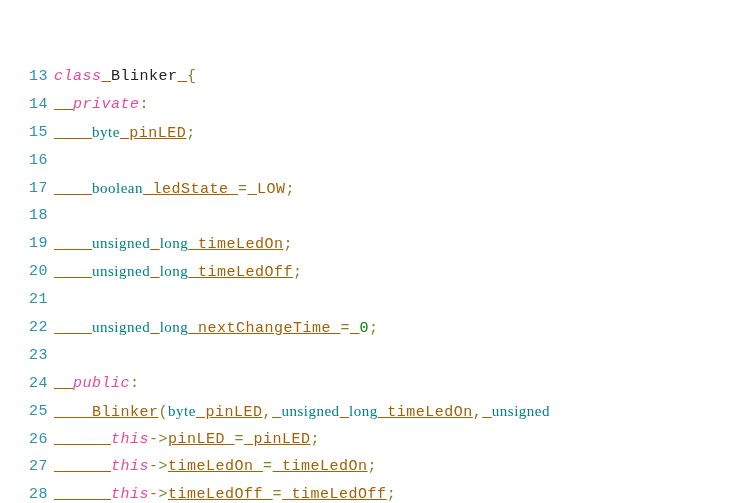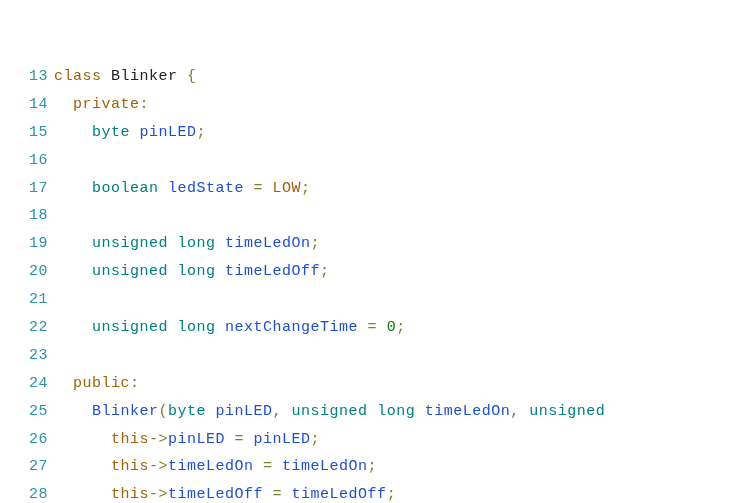--- a/index.html
+++ b/index.html
@@ -24,23 +24,23 @@
     width: 32px;
     text-align: right;
     color: #2b91af;
     padding-right: 6px;
     flex-shrink: 0;
     user-select: none;
   }
   .code {
     flex: 1;
   }
-  .kw   { color: #a16207; }   
-  .ty   { color: #008080; }   
-  .id   { color: #1d4ed8; }   
+  .kw   { color: #ec4899; font-style: italic; }   
+  .ty   { color: #008080; font-family: Liberation Serif, serif; }   
+  .id   { color: #a16207; text-decoration: underline; }   
   .cls  { color: #222222; }   
   .op   { color: #808030; }   
   .num  { color: #008000; }   
   .cnst { color: #a16207; }   
 </style>
 </head>
 <body>
 
 
 

